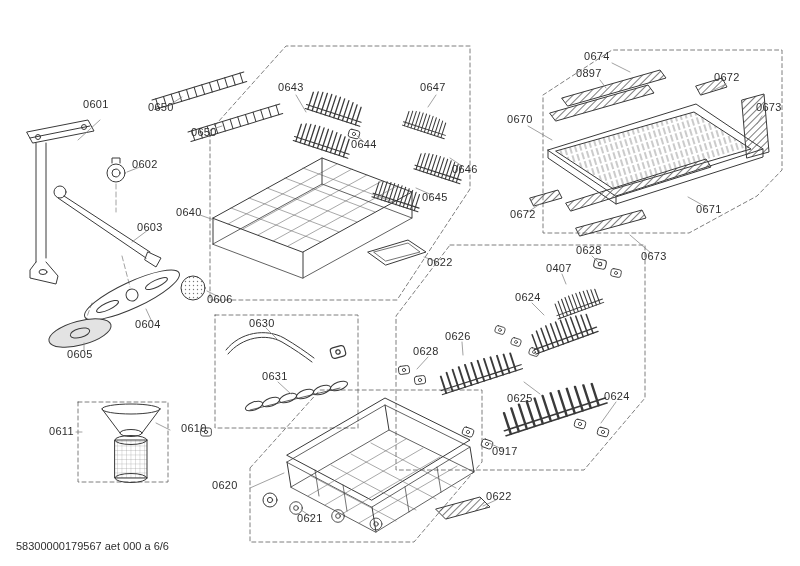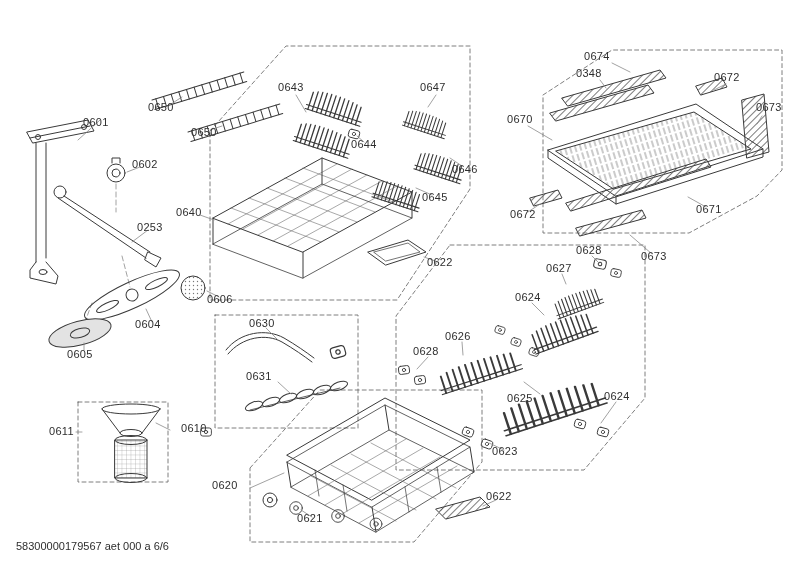--- a/index.html
+++ b/index.html
@@ -262,53 +262,53 @@
         M762 116 L757 124 M528 126 L552 140 M528 212 L540 204
         M706 207 L688 197 M652 254 L630 235 M592 256 L599 263
         M562 274 L566 284 M532 303 L544 315 M462 342 L463 355
         M428 357 L417 369 M524 382 L540 394 M616 402 L601 423
         M504 450 L489 443 M496 500 L483 506 M266 328 L277 339
         M278 382 L291 394 M170 430 L156 423 M76 432 L82 432
         M250 488 L284 473 M312 517 L301 510"></path>
     </g>
   </svg>
 
-  <div class="lbl" style="left:83px;top:116px">0601</div>
+  <div class="lbl" style="left:83px;top:98px">0601</div>
   <div class="lbl" style="left:148px;top:101px">0650</div>
   <div class="lbl" style="left:191px;top:126px">0650</div>
   <div class="lbl" style="left:278px;top:81px">0643</div>
   <div class="lbl" style="left:420px;top:81px">0647</div>
   <div class="lbl" style="left:351px;top:138px">0644</div>
   <div class="lbl" style="left:452px;top:163px">0646</div>
   <div class="lbl" style="left:422px;top:191px">0645</div>
   <div class="lbl" style="left:176px;top:206px">0640</div>
   <div class="lbl" style="left:132px;top:158px">0602</div>
-  <div class="lbl" style="left:137px;top:221px">0253</div>
+  <div class="lbl" style="left:137px;top:221px">0603</div>
   <div class="lbl" style="left:207px;top:293px">0606</div>
   <div class="lbl" style="left:135px;top:318px">0604</div>
   <div class="lbl" style="left:67px;top:348px">0605</div>
   <div class="lbl" style="left:427px;top:256px">0622</div>
   <div class="lbl" style="left:584px;top:50px">0674</div>
-  <div class="lbl" style="left:576px;top:67px">0348</div>
+  <div class="lbl" style="left:576px;top:67px">0897</div>
   <div class="lbl" style="left:714px;top:71px">0672</div>
   <div class="lbl" style="left:756px;top:101px">0673</div>
   <div class="lbl" style="left:507px;top:113px">0670</div>
   <div class="lbl" style="left:510px;top:208px">0672</div>
   <div class="lbl" style="left:696px;top:203px">0671</div>
   <div class="lbl" style="left:641px;top:250px">0673</div>
   <div class="lbl" style="left:576px;top:244px">0628</div>
-  <div class="lbl" style="left:546px;top:262px">0627</div>
+  <div class="lbl" style="left:546px;top:262px">0407</div>
   <div class="lbl" style="left:515px;top:291px">0624</div>
   <div class="lbl" style="left:445px;top:330px">0626</div>
   <div class="lbl" style="left:413px;top:345px">0628</div>
   <div class="lbl" style="left:507px;top:392px">0625</div>
   <div class="lbl" style="left:604px;top:390px">0624</div>
-  <div class="lbl" style="left:492px;top:445px">0623</div>
+  <div class="lbl" style="left:492px;top:445px">0917</div>
   <div class="lbl" style="left:486px;top:490px">0622</div>
   <div class="lbl" style="left:249px;top:317px">0630</div>
-  <div class="lbl" style="left:246px;top:370px">0631</div>
+  <div class="lbl" style="left:262px;top:370px">0631</div>
   <div class="lbl" style="left:181px;top:422px">0610</div>
   <div class="lbl" style="left:49px;top:425px">0611</div>
   <div class="lbl" style="left:212px;top:479px">0620</div>
   <div class="lbl" style="left:297px;top:512px">0621</div>
 
   <div class="footer-code">58300000179567 aet 000 a 6/6</div>
 </div>
 
 </body></html>

